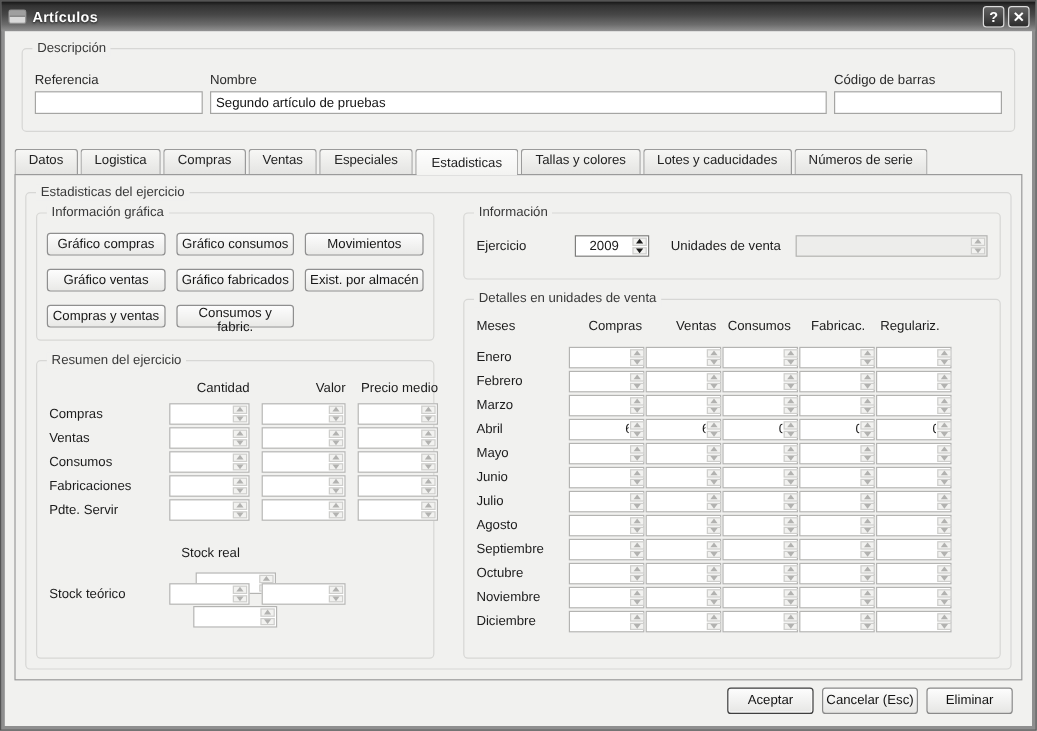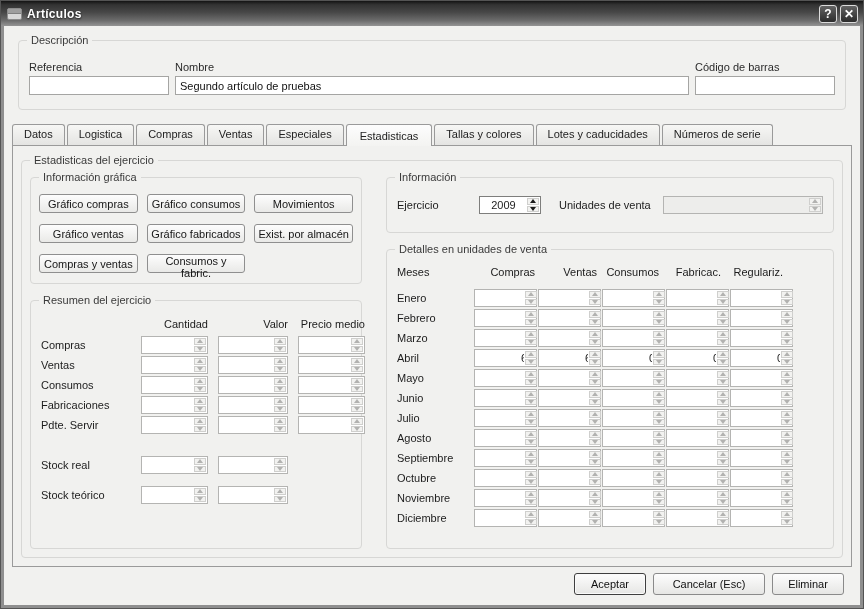--- a/index.html
+++ b/index.html
@@ -100,21 +100,21 @@
   .mlabel { width:76px; flex:none; }
   .wd { width:63px;padding-left:44px; }
   .dh { width:61px; text-align:right; flex:none; }
 
   
   .footer { height:38px; flex:none; display:flex; align-items:center; justify-content:flex-end;
     gap:7px; padding:0 10px 4px 0; }
   .fbtn { height:22px; border:1px solid #8a8a8a; border-radius:3px; font:inherit; color:#111;
     background:linear-gradient(#fdfdfd,#e6e6e4); cursor:default; }
   .fbtn.default { border:1px solid #3f3f3f; box-shadow:inset 0 0 0 1px #fafafa; }
-  .b-acc { width:72px; } .b-can { width:112px; } .b-del { width:72px; }
+  .b-acc { width:72px; } .b-can { width:80px; } .b-del { width:72px; }
 </style>
 </head>
 <body>
 
 <div class="win">
 
   <div class="titlebar">
     <span class="win-icon"></span>
     <span class="title-text">Artículos</span>
     <span class="tbtn">?</span>
@@ -310,21 +310,21 @@
                         <span class="sd"></span>
                       </span>
                     </span>
                   </div>
                 </div>
 
               <div class="stockgap"></div>
 
               <div>
 
-                  <div class="rrow" style="margin-top:10px;">
+                  <div class="rrow" style="margin-top:10px;flex-direction:column;">
                     <span class="rlabel">Stock real</span>
                     <span class="spin w1">
                       <span class="sv"></span>
                       <span class="sb">
                         <span class="su"></span>
                         <span class="sd"></span>
                       </span>
                     </span>
                     <span class="spin w2">
                       <span class="sv"></span>

